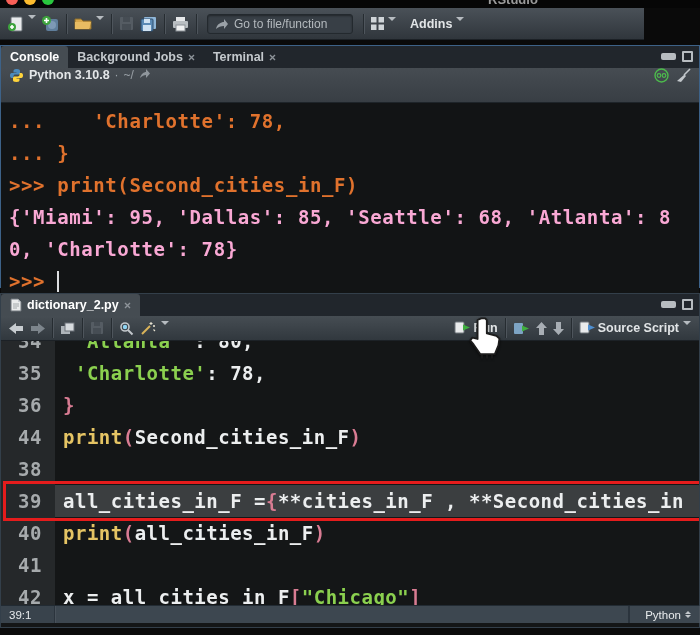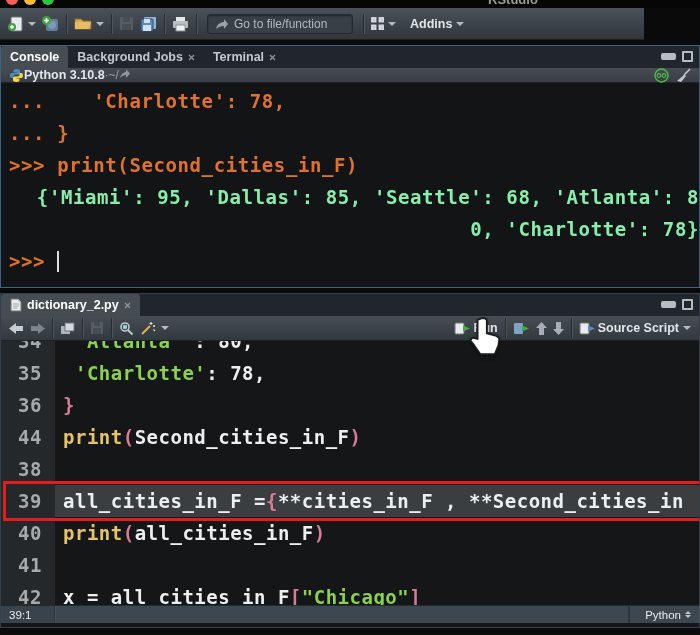--- a/index.html
+++ b/index.html
@@ -12,21 +12,21 @@
   .tl { position:absolute; top:-7px; width:12px; height:12px; border-radius:50%; }
   .tl.r { left:6px;  background:#f95f57; }
   .tl.y { left:24px; background:#fdbc2f; }
   .tl.g { left:42px; background:#29c73f; }
   .win-title { position:absolute; left:488px; top:-8px; color:#9b9b9b; font-size:13px; font-weight:bold; }
 
   
   .toolbar { position:absolute; left:0; top:8px; width:644px; height:32px;
              background:linear-gradient(#4a5158,#30363c); border-bottom:1px solid #1c2126;
              display:flex; align-items:center; padding:0 4px; }
-  .tbtn { display:flex; align-items:center; gap:2px; padding:2px 3px; border-radius:3px; }
+  .tbtn { display:flex; align-items:flex-start; gap:2px; padding:2px 3px; border-radius:3px; }
   .vsep { width:1px; height:20px; background:#262c31; margin:0 4px; box-shadow:1px 0 0 #4e555c; }
   .caret { width:0; height:0; border-left:4px solid transparent; border-right:4px solid transparent;
            border-top:4px solid #b6bbc0; margin-left:2px; }
   .goto { display:flex; align-items:center; gap:6px; width:146px; height:20px; margin:0 6px;
           background:#383f46; border:1px solid #23292e; border-radius:3px; padding:0 7px;
           box-shadow:inset 0 1px 2px rgba(0,0,0,.4); }
   .goto span { color:#b3b9bd; font-size:12px; white-space:nowrap; }
   .lbl { color:#e2e5e7; font-size:12.5px; font-weight:bold; }
 
   
@@ -35,33 +35,33 @@
   .editor-pane  { position:absolute; left:0; top:293px; width:700px; height:335px;
                   border:1px solid #333f4a; background:#141617; }
   .tabstrip { position:relative; height:22px; background:#21262c; display:flex; }
   .tab { display:flex; align-items:center; gap:5px; height:22px; padding:0 9px;
          color:#c3c8cc; font-size:12.5px; font-weight:bold; }
   .tab.active { background:#454c52; color:#fff; border-radius:3px 3px 0 0; }
   .winctl { position:absolute; right:6px; top:5px; display:flex; gap:6px; align-items:center; }
   .ic-min { width:15px; height:7px; background:#b7bcc0; border-radius:2px; }
   .ic-max { width:11px; height:11px; border:2px solid #b7bcc0; border-radius:1px; }
 
-  .console-header { height:15px; background:linear-gradient(#464c52,#383e44);
-                    display:flex; align-items:flex-start; padding:0 8px; 
+  .console-header { height:35px; background:linear-gradient(#464c52,#383e44);
+                    display:flex; align-items:flex-start; padding:0 8px; gap:5px;
                     border-bottom:1px solid #1e2429; }
   .console-header .rt { color:#e3e6e8; font-size:12.5px; font-weight:bold; }
   .console-header .dim { color:#9aa1a7; font-size:12px; }
   .hdr-right { margin-left:auto; display:flex; gap:7px; align-items:center; }
 
   .console-body { position:relative; height:198px; background:#121415; overflow:hidden;
                   font-family:"DejaVu Sans Mono", monospace; font-weight:bold;
                   font-size:19px; letter-spacing:.6px; line-height:32px; padding:2px 0 0 8px; }
   .cline { white-space:pre; }
   .ln-input  { color:#e0722d; }
-  .ln-output { color:#86efac;text-align:right; }
+  .ln-output { color:#f9a8d4; }
   .cursor { display:inline-block; width:2px; height:21px; background:#dcdee0; vertical-align:-4px; }
 
   
   .editor-toolbar { height:25px; background:linear-gradient(#464d53,#31383e);
                     border-bottom:1px solid #1c2126; display:flex; align-items:center; padding:0 5px; }
   .etb-right { margin-left:auto; display:flex; align-items:center; }
   .editor-body { position:relative; height:264px; overflow:hidden; background:#141617;
                  font-family:"DejaVu Sans Mono", monospace; font-weight:bold;
                  font-size:19px; letter-spacing:.5px; line-height:32px; }
   .gutterbg { position:absolute; left:0; top:0; width:54px; height:100%; background:#25282a; }

